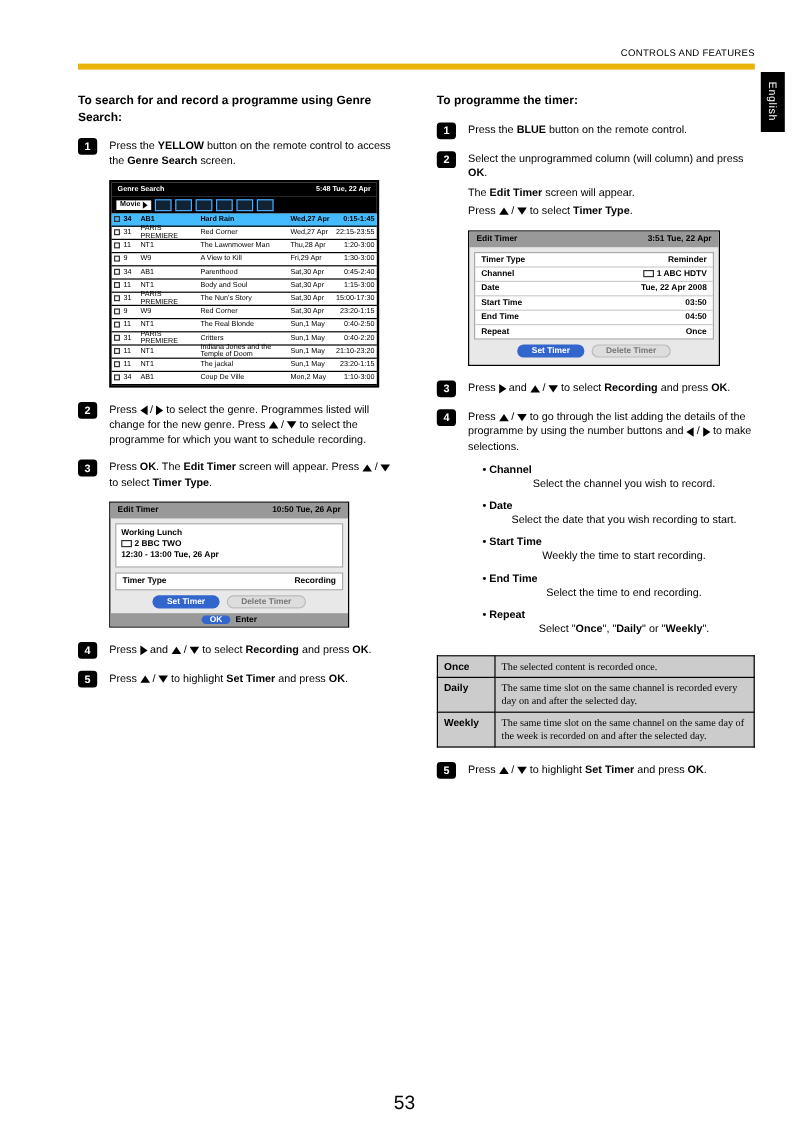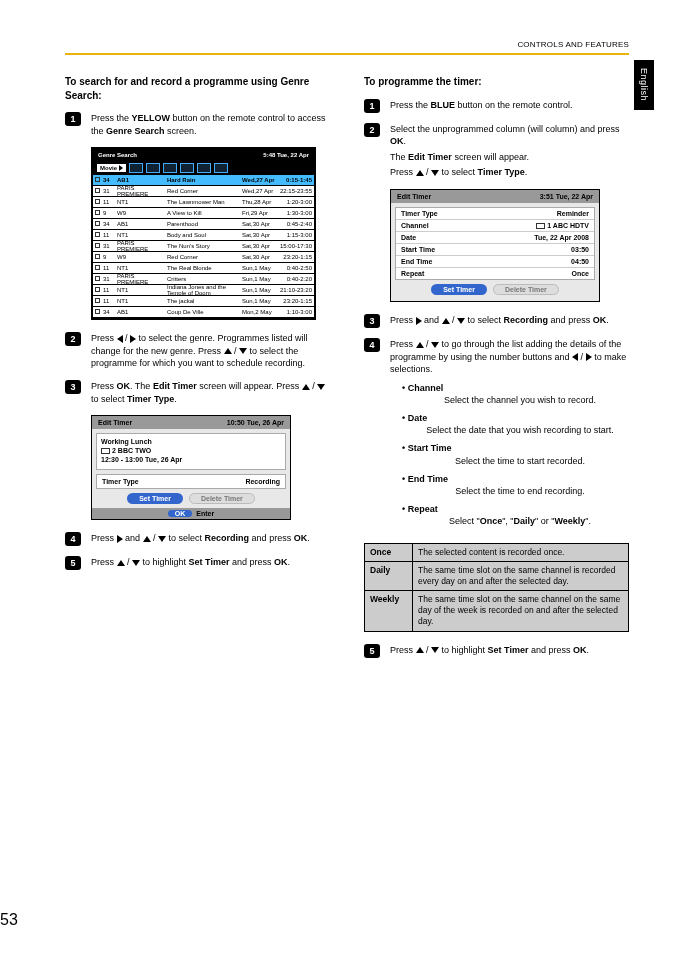--- a/index.html
+++ b/index.html
@@ -1,18 +1,18 @@
 <!DOCTYPE html>
 <html><head>
 <meta charset="utf-8">
 <style>
   * { box-sizing: border-box; margin: 0; padding: 0; }
   body { font-family: Arial, Helvetica, sans-serif; background:#fff; width:674px; height:954px; position:relative; font-size:9px; color:#000; }
   .page { padding: 40px 45px 0 65px; }
-  .header-line { text-align:right; font-size:8px; padding-bottom:4px; border-bottom:2px solid #eab308; letter-spacing:.2px;}
+  .header-line { text-align:right; font-size:8px; padding-bottom:4px; border-bottom:5px solid #eab308; letter-spacing:.2px;}
   .side-tab { position:absolute; right:20px; top:60px; width:20px; height:50px; background:#000; color:#fff; writing-mode:vertical-rl; text-orientation:mixed; font-size:9px; display:flex; align-items:center; justify-content:center; letter-spacing:.5px;}
   .cols { display:flex; gap:34px; margin-top:20px;}
   .col { flex:1; min-width:0;}
   .heading { font-weight:bold; font-size:10px; margin-bottom:10px; line-height:1.35;}
   .step { display:flex; gap:10px; margin-bottom:10px; align-items:flex-start;}
   .step .num { flex:0 0 16px; height:14px; background:#000; color:#fff; border-radius:3px; font-size:9px; font-weight:bold; text-align:center; line-height:14px;}
   .step .body { flex:1; line-height:1.4; font-size:9px;}
   .step .body .sub { margin-top:3px;}
   .bold { font-weight:bold;}
   .tri { display:inline-block; vertical-align:middle;}
@@ -63,23 +63,23 @@
   .blist { margin:2px 0 2px 12px;}
   .blist .bi { margin:6px 0; line-height:1.35;}
   .blist .bi .bt::before { content:"• "; }
   .blist .bi .bt { font-weight:bold;}
   .blist .bi .bd { margin-left:9px;text-align:center;}
 
   
   .rtable { width:100%; border-collapse:collapse; margin-bottom:12px;}
   .rtable td { border:1px solid #000; padding:3px 5px; font-size:8.5px; vertical-align:top; line-height:1.3;}
   .rtable td.h { background:#ccc; font-weight:bold; width:48px;}
-  .rtable td.v { background:#ccc;}
-
-  .page-num { position:absolute; bottom:25px; left:0; right:0; text-align:left; font-size:16px;}
+  .rtable td.v { background:#ccc;font-family:Liberation Serif, serif;}
+
+  .page-num { position:absolute; bottom:25px; left:0; right:0; text-align:center; font-size:16px;}
   .tvico { display:inline-block; width:9px; height:6px; border:1px solid #333; background:#fff; vertical-align:middle; margin-right:2px;}
 </style>
 </head>
 <body>
 
 <div class="page">
   <div class="header-line">CONTROLS AND FEATURES</div>
   <div class="side-tab">English</div>
 
   <div class="cols">
@@ -336,21 +336,21 @@
               <div class="bi">
                 <div class="bt">Channel</div>
                 <div class="bd">Select the channel you wish to record.</div>
               </div>
               <div class="bi">
                 <div class="bt">Date</div>
                 <div class="bd">Select the date that you wish recording to start.</div>
               </div>
               <div class="bi">
                 <div class="bt">Start Time</div>
-                <div class="bd">Select the time to start recorded.</div>
+                <div class="bd">Weekly the time to start recording.</div>
               </div>
               <div class="bi">
                 <div class="bt">End Time</div>
                 <div class="bd">Select the time to end recording.</div>
               </div>
               <div class="bi">
                 <div class="bt">Repeat</div>
                 <div class="bd">Select "<b>Once</b>", "<b>Daily</b>" or "<b>Weekly</b>".</div>
               </div>
             </div>

